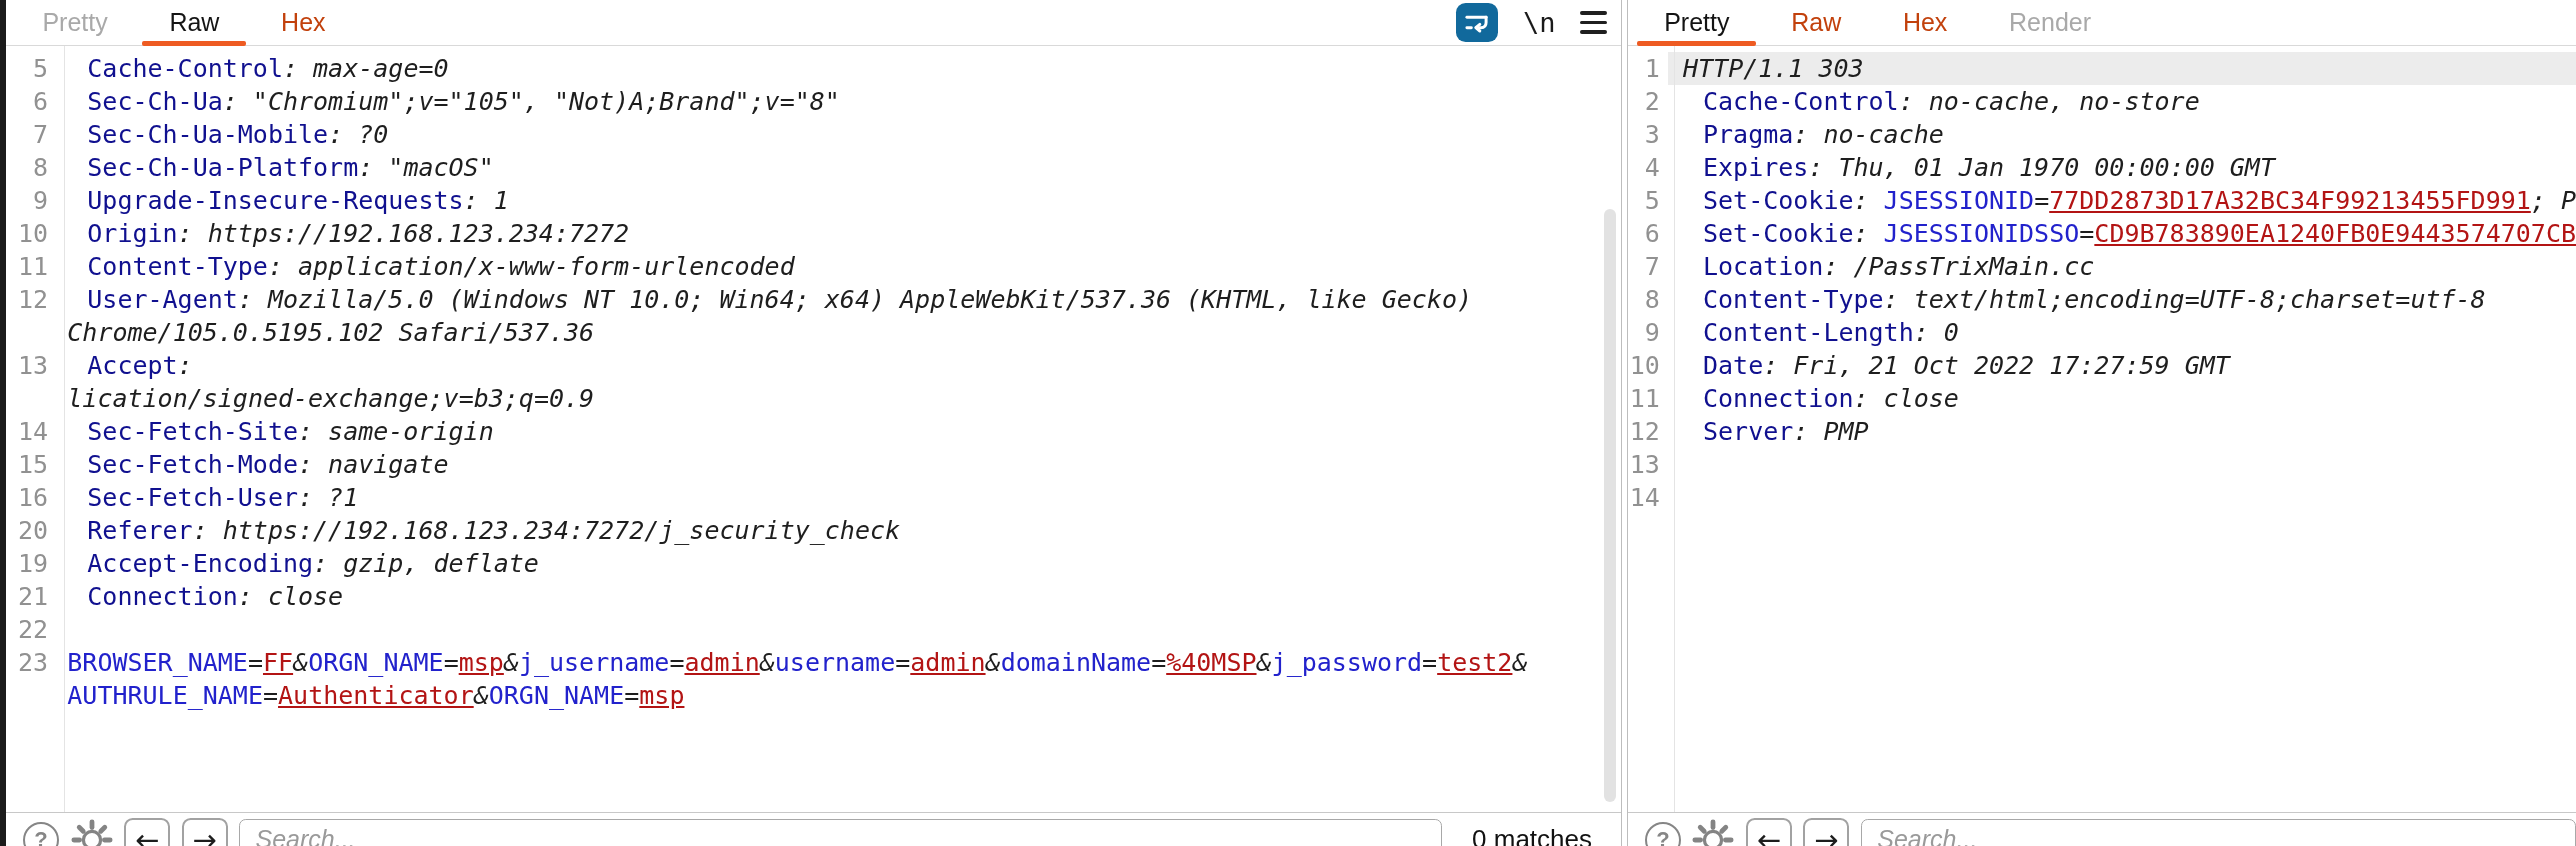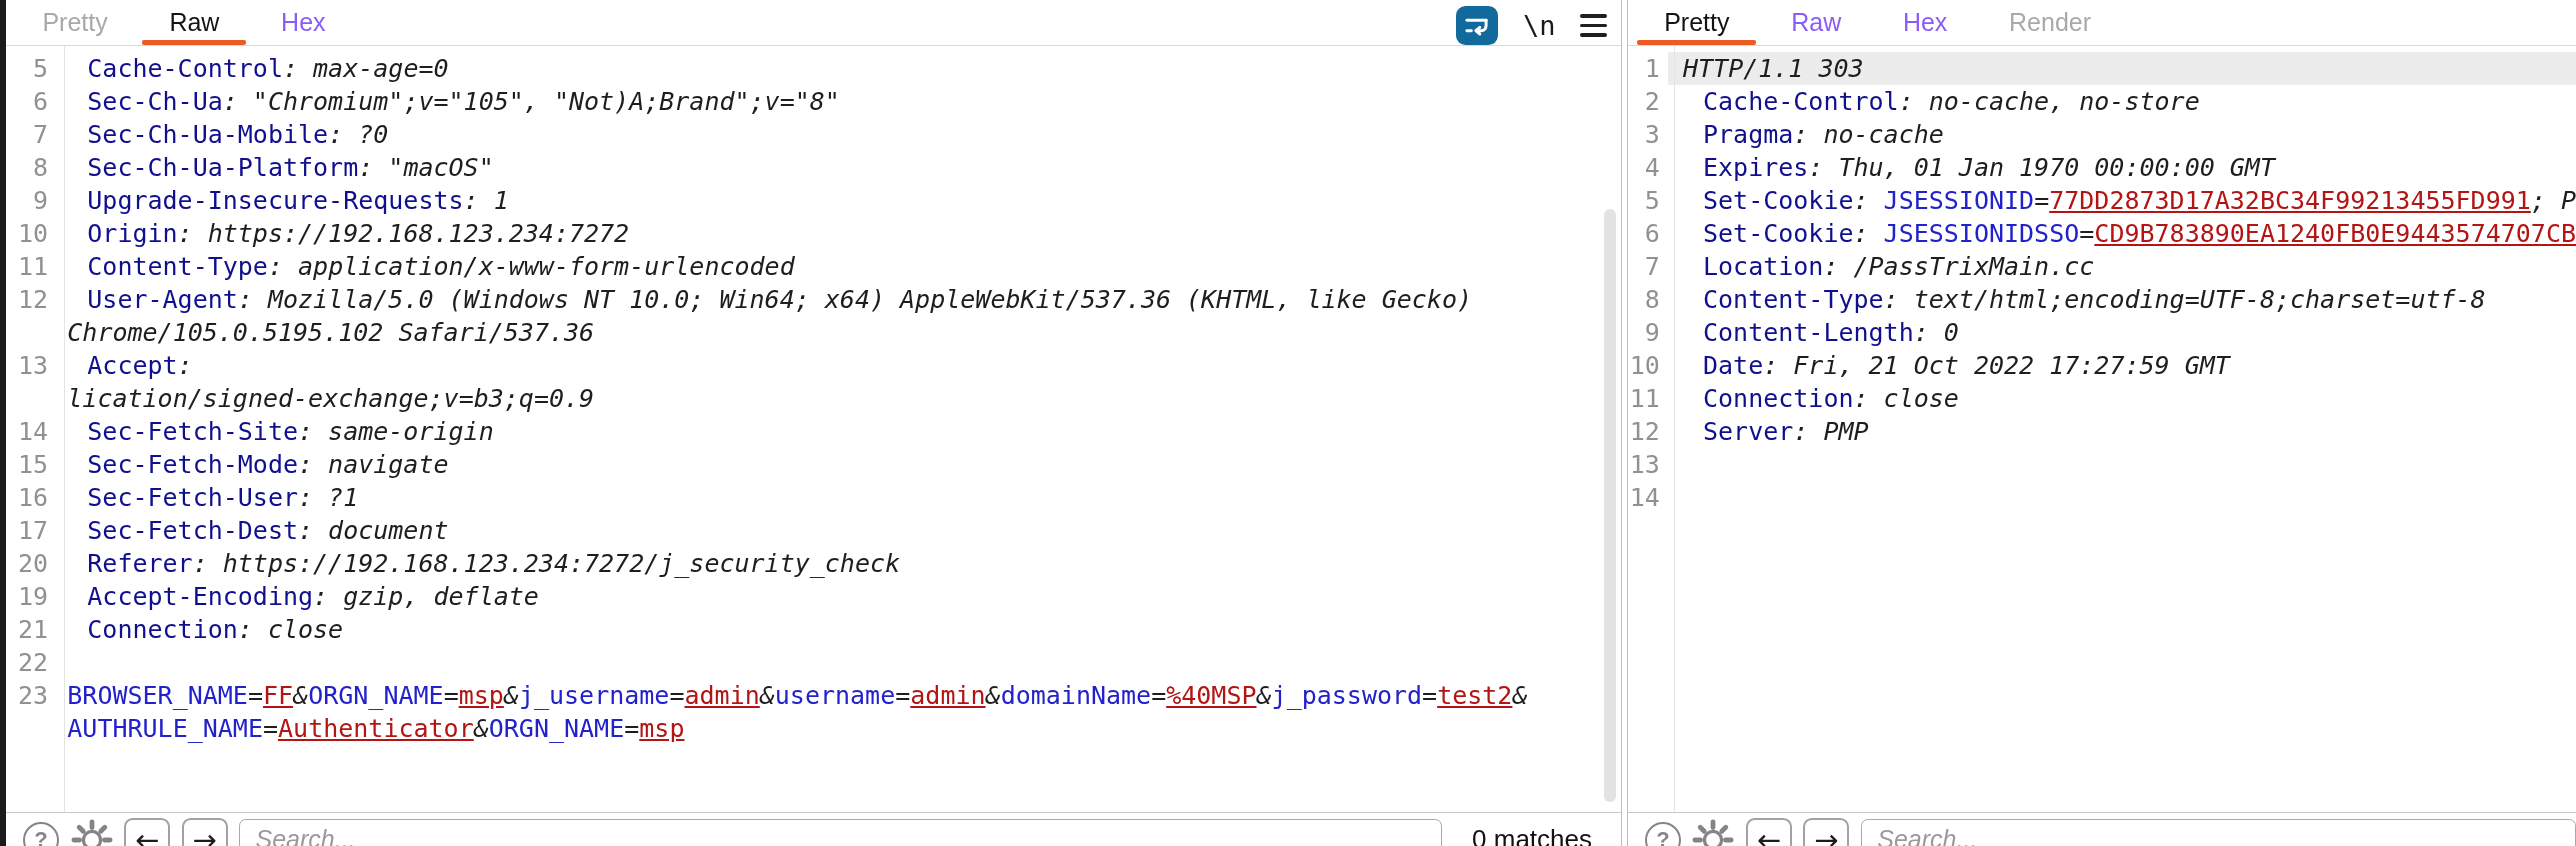--- a/index.html
+++ b/index.html
@@ -8,27 +8,27 @@
   body { display:flex; }
 
   .edge-strip { width:5.8px; height:866px; background:#1b1b1b; flex:0 0 auto; }
 
   .panel { height:866px; display:flex; flex-direction:column; background:#fff; }
   .panel.left  { width:1616px; flex:0 0 auto; border-right:1px solid #bdbdbd; }
   .panel-gap   { width:4.8px; background:#fff; flex:0 0 auto; }
   .panel.right { flex:1 1 auto; border-left:1px solid #bdbdbd; overflow:hidden; }
 
   
-  .tabbar { height:46px; flex:0 0 auto; display:flex; align-items:flex-end;
+  .tabbar { height:46px; flex:0 0 auto; display:flex; align-items:center;
             border-bottom:1px solid #d9d9d9; position:relative; }
   .tab { position:relative; height:46px; display:flex; align-items:center;
          padding:0 27px; margin-left:7.7px; font-size:25px; cursor:default; }
   .tab:first-child { margin-left:9.6px; }
   .tab.selected { color:#141414; font-weight:500; }
-  .tab.normal   { color:#8b5cf6; }
+  .tab.normal   { color:#c2410c; }
   .tab.disabled { color:#a9a9a9; }
   .tab.selected::after { content:""; position:absolute; left:0; right:0; bottom:0;
          height:4.8px; background:var(--accent); border-radius:1.9px; }
 
   .icon-cluster { margin-left:auto; display:flex; align-items:center;
                   gap:25px; padding-right:13.4px; }
   .wrap-btn { width:42px; height:39px; border-radius:9.6px; background:var(--wrapIconBg);
               display:flex; align-items:center; justify-content:center; }
   .nl-label { font-family:"DejaVu Sans Mono", monospace; font-size:27px; color:#1a1a1a; }
   .burger { display:flex; flex-direction:column; gap:5.8px; }
@@ -159,24 +159,20 @@
       </div>
       <div class="row">
         <span class="ln">15</span>
         <span class="code"><span class="seg-h">Sec-Fetch-Mode</span><span class="seg-t">: navigate</span></span>
       </div>
       <div class="row">
         <span class="ln">16</span>
         <span class="code"><span class="seg-h">Sec-Fetch-User</span><span class="seg-t">: ?1</span></span>
       </div>
       <div class="row">
-        <span class="ln">17</span>
-        <span class="code"><span class="seg-h">Sec-Fetch-Dest</span><span class="seg-t">: document</span></span>
-      </div>
-      <div class="row">
         <span class="ln">20</span>
         <span class="code"><span class="seg-h">Referer</span><span class="seg-t">: https://192.168.123.234:7272/j_security_check</span></span>
       </div>
       <div class="row">
         <span class="ln">19</span>
         <span class="code"><span class="seg-h">Accept-Encoding</span><span class="seg-t">: gzip, deflate</span></span>
       </div>
       <div class="row">
         <span class="ln">21</span>
         <span class="code"><span class="seg-h">Connection</span><span class="seg-t">: close</span></span>

